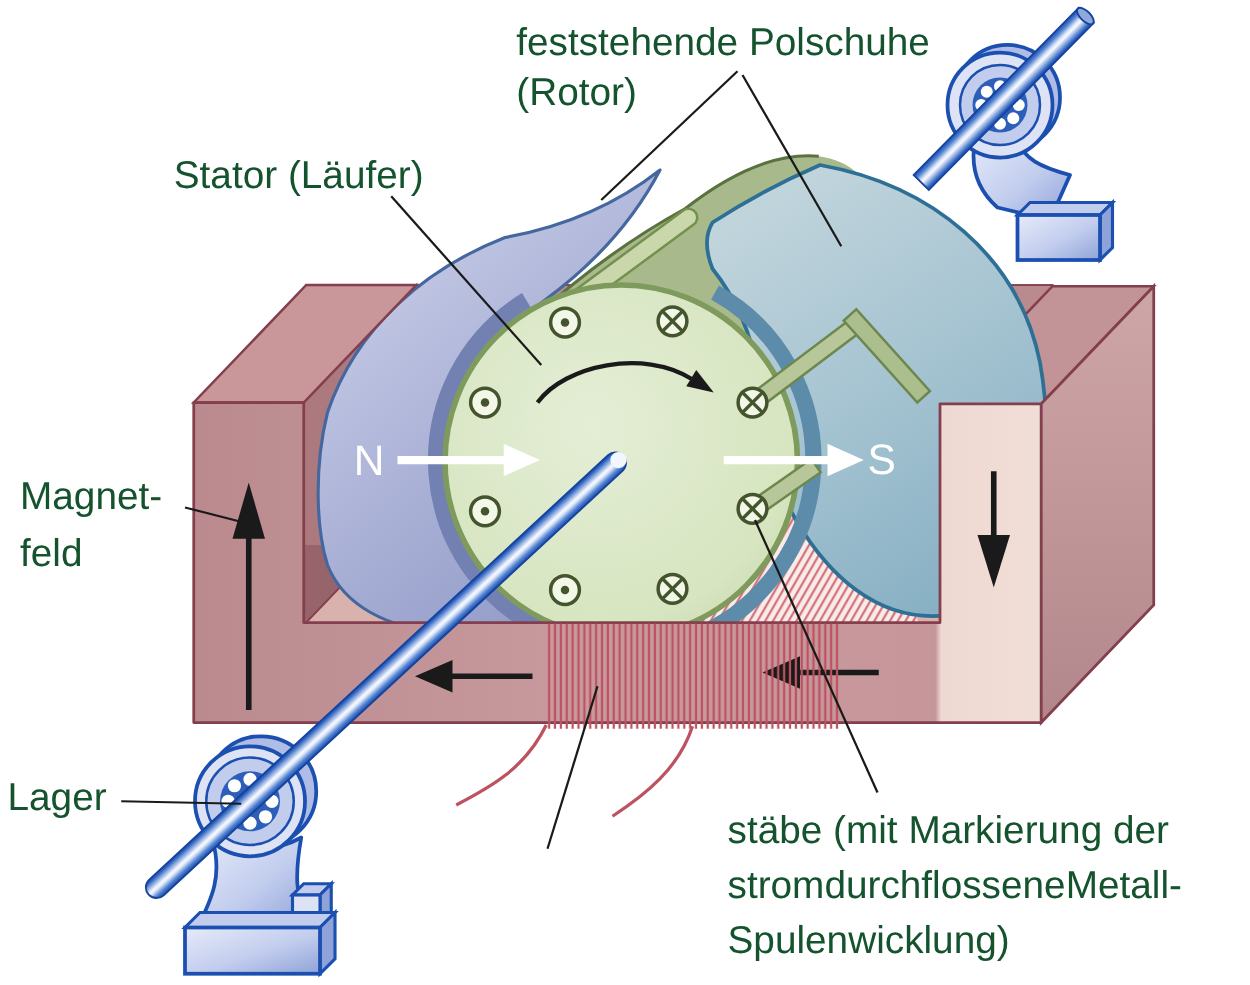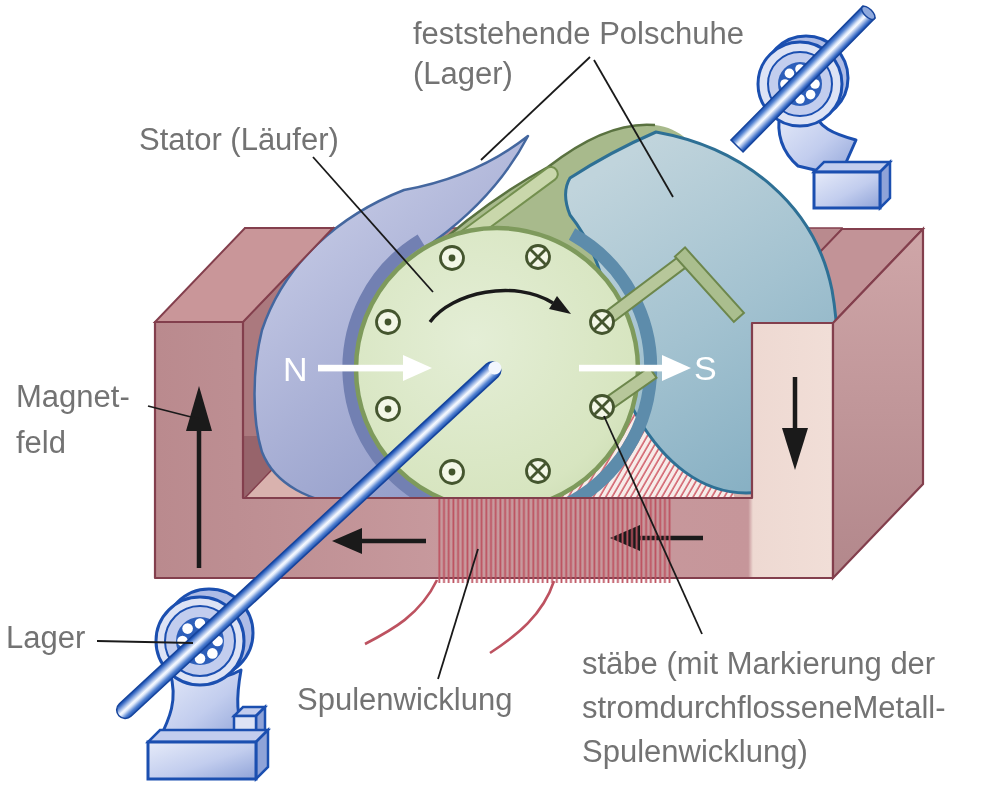--- a/index.html
+++ b/index.html
@@ -1,19 +1,19 @@
 <!DOCTYPE html>
 <html><head>
 <meta charset="utf-8">
 <style>
   html,body{margin:0;padding:0;background:#fff;}
   #stage{position:relative;width:1000px;height:788px;background:#ffffff;overflow:hidden;
          font-family:"Liberation Sans",sans-serif;}
   #stage svg{position:absolute;left:0;top:0;}
-  .lbl{position:absolute;color:#737373;font-size:31px;line-height:40px;white-space:nowrap;}
+  .lbl{position:absolute;color:#14532d;font-size:31px;line-height:40px;white-space:nowrap;}
   .lbl.small-lh{line-height:44px;}
   .lbl.wide-lh{line-height:46px;}
   .pole-letter{position:absolute;color:#ffffff;font-size:34px;line-height:34px;white-space:nowrap;}
 </style>
 </head>
 <body>
 
 <div id="stage">
 <svg width="1000" height="788" viewBox="0 0 1000 788">
   <defs>
@@ -267,29 +267,28 @@
     <line x1="313" y1="157" x2="433" y2="292"></line>
     <line x1="148" y1="406" x2="199" y2="419"></line>
     <line x1="97" y1="641" x2="193" y2="643"></line>
     <line x1="478" y1="549" x2="438" y2="679"></line>
     <line x1="604" y1="416" x2="702" y2="634"></line>
   </g>
 </svg>
 
 <div class="lbl" style="left:413px;top:14px;">
   <div>feststehende Polschuhe</div>
-  <div>(Lager)</div>
+  <div>(Rotor)</div>
 </div>
 <div class="lbl" style="left:139px;top:120px;">Stator (Läufer)</div>
 <div class="lbl wide-lh" style="left:16px;top:374px;">
   <div>Magnet-</div>
   <div>feld</div>
 </div>
 <div class="lbl" style="left:6px;top:618px;">Lager</div>
-<div class="lbl" style="left:297px;top:680px;">Spulenwicklung</div>
 <div class="lbl small-lh" style="left:582px;top:642px;">
   <div>stäbe (mit Markierung der</div>
   <div>stromdurchflosseneMetall-</div>
   <div>Spulenwicklung)</div>
 </div>
 <div class="pole-letter" style="left:283px;top:352px;">N</div>
 <div class="pole-letter" style="left:694px;top:351px;">S</div>
 </div>
 
 </body></html>

